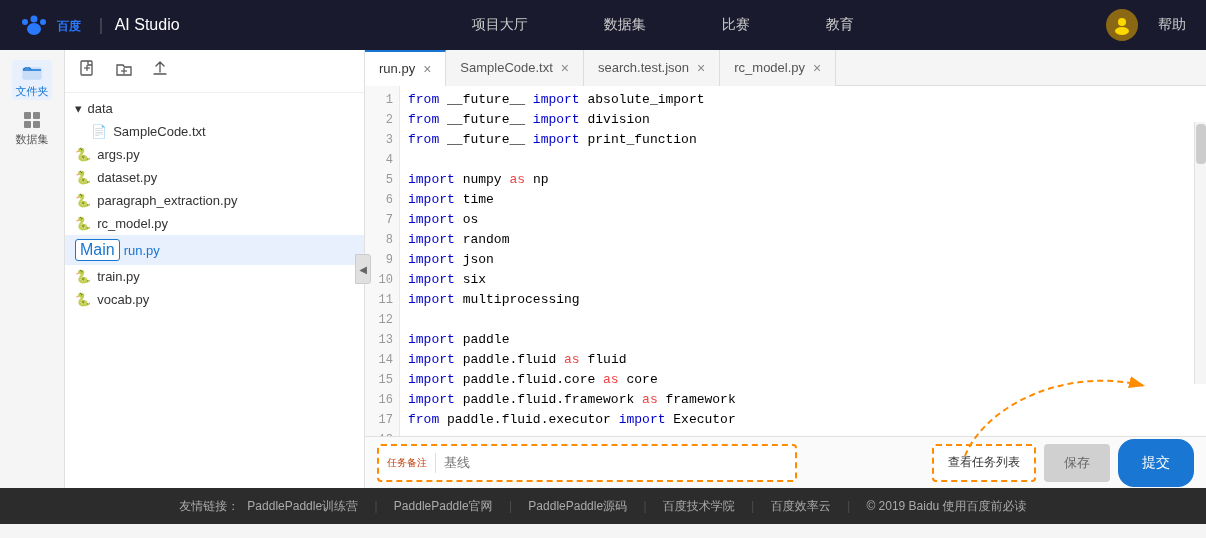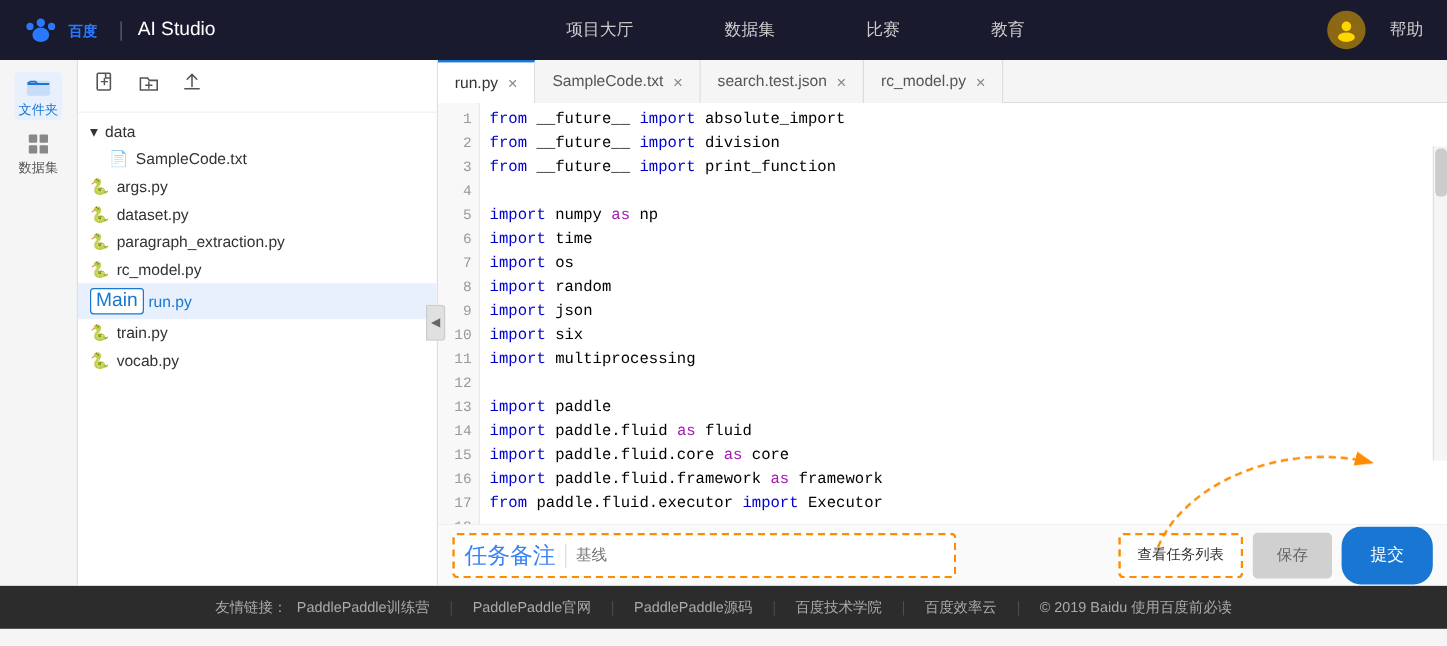--- a/index.html
+++ b/index.html
@@ -240,21 +240,21 @@
       padding: 4px 8px;
       flex: 1;
     }
     .code-line {
       height: 20px;
       line-height: 20px;
       white-space: pre;
     }
     .kw-from { color: #0000CD; }
     .kw-import { color: #0000CD; }
-    .kw-as { color: #a21caf; text-align: right; }
+    .kw-as { color: #ef4444; text-align: right; }
 
     
     .bottom-bar {
       height: 52px;
       background: #fafafa;
       border-top: 1px solid #e0e0e0;
       display: flex;
       align-items: center;
       padding: 0 12px;
       gap: 8px;
@@ -266,22 +266,22 @@
       border: 2px dashed #FF8C00;
       border-radius: 4px;
       background: white;
       padding: 4px 8px;
       flex: 1;
       max-width: 420px;
       height: 38px;
       gap: 8px;
     }
     .task-label {
-      color: #3b82f6;
-      font-size: 19px;
+      color: #c2410c;
+      font-size: 10px;
       white-space: nowrap;
     }
     .task-divider {
       width: 1px;
       height: 20px;
       background: #ddd;
     }
     .task-input {
       border: none;
       outline: none;

